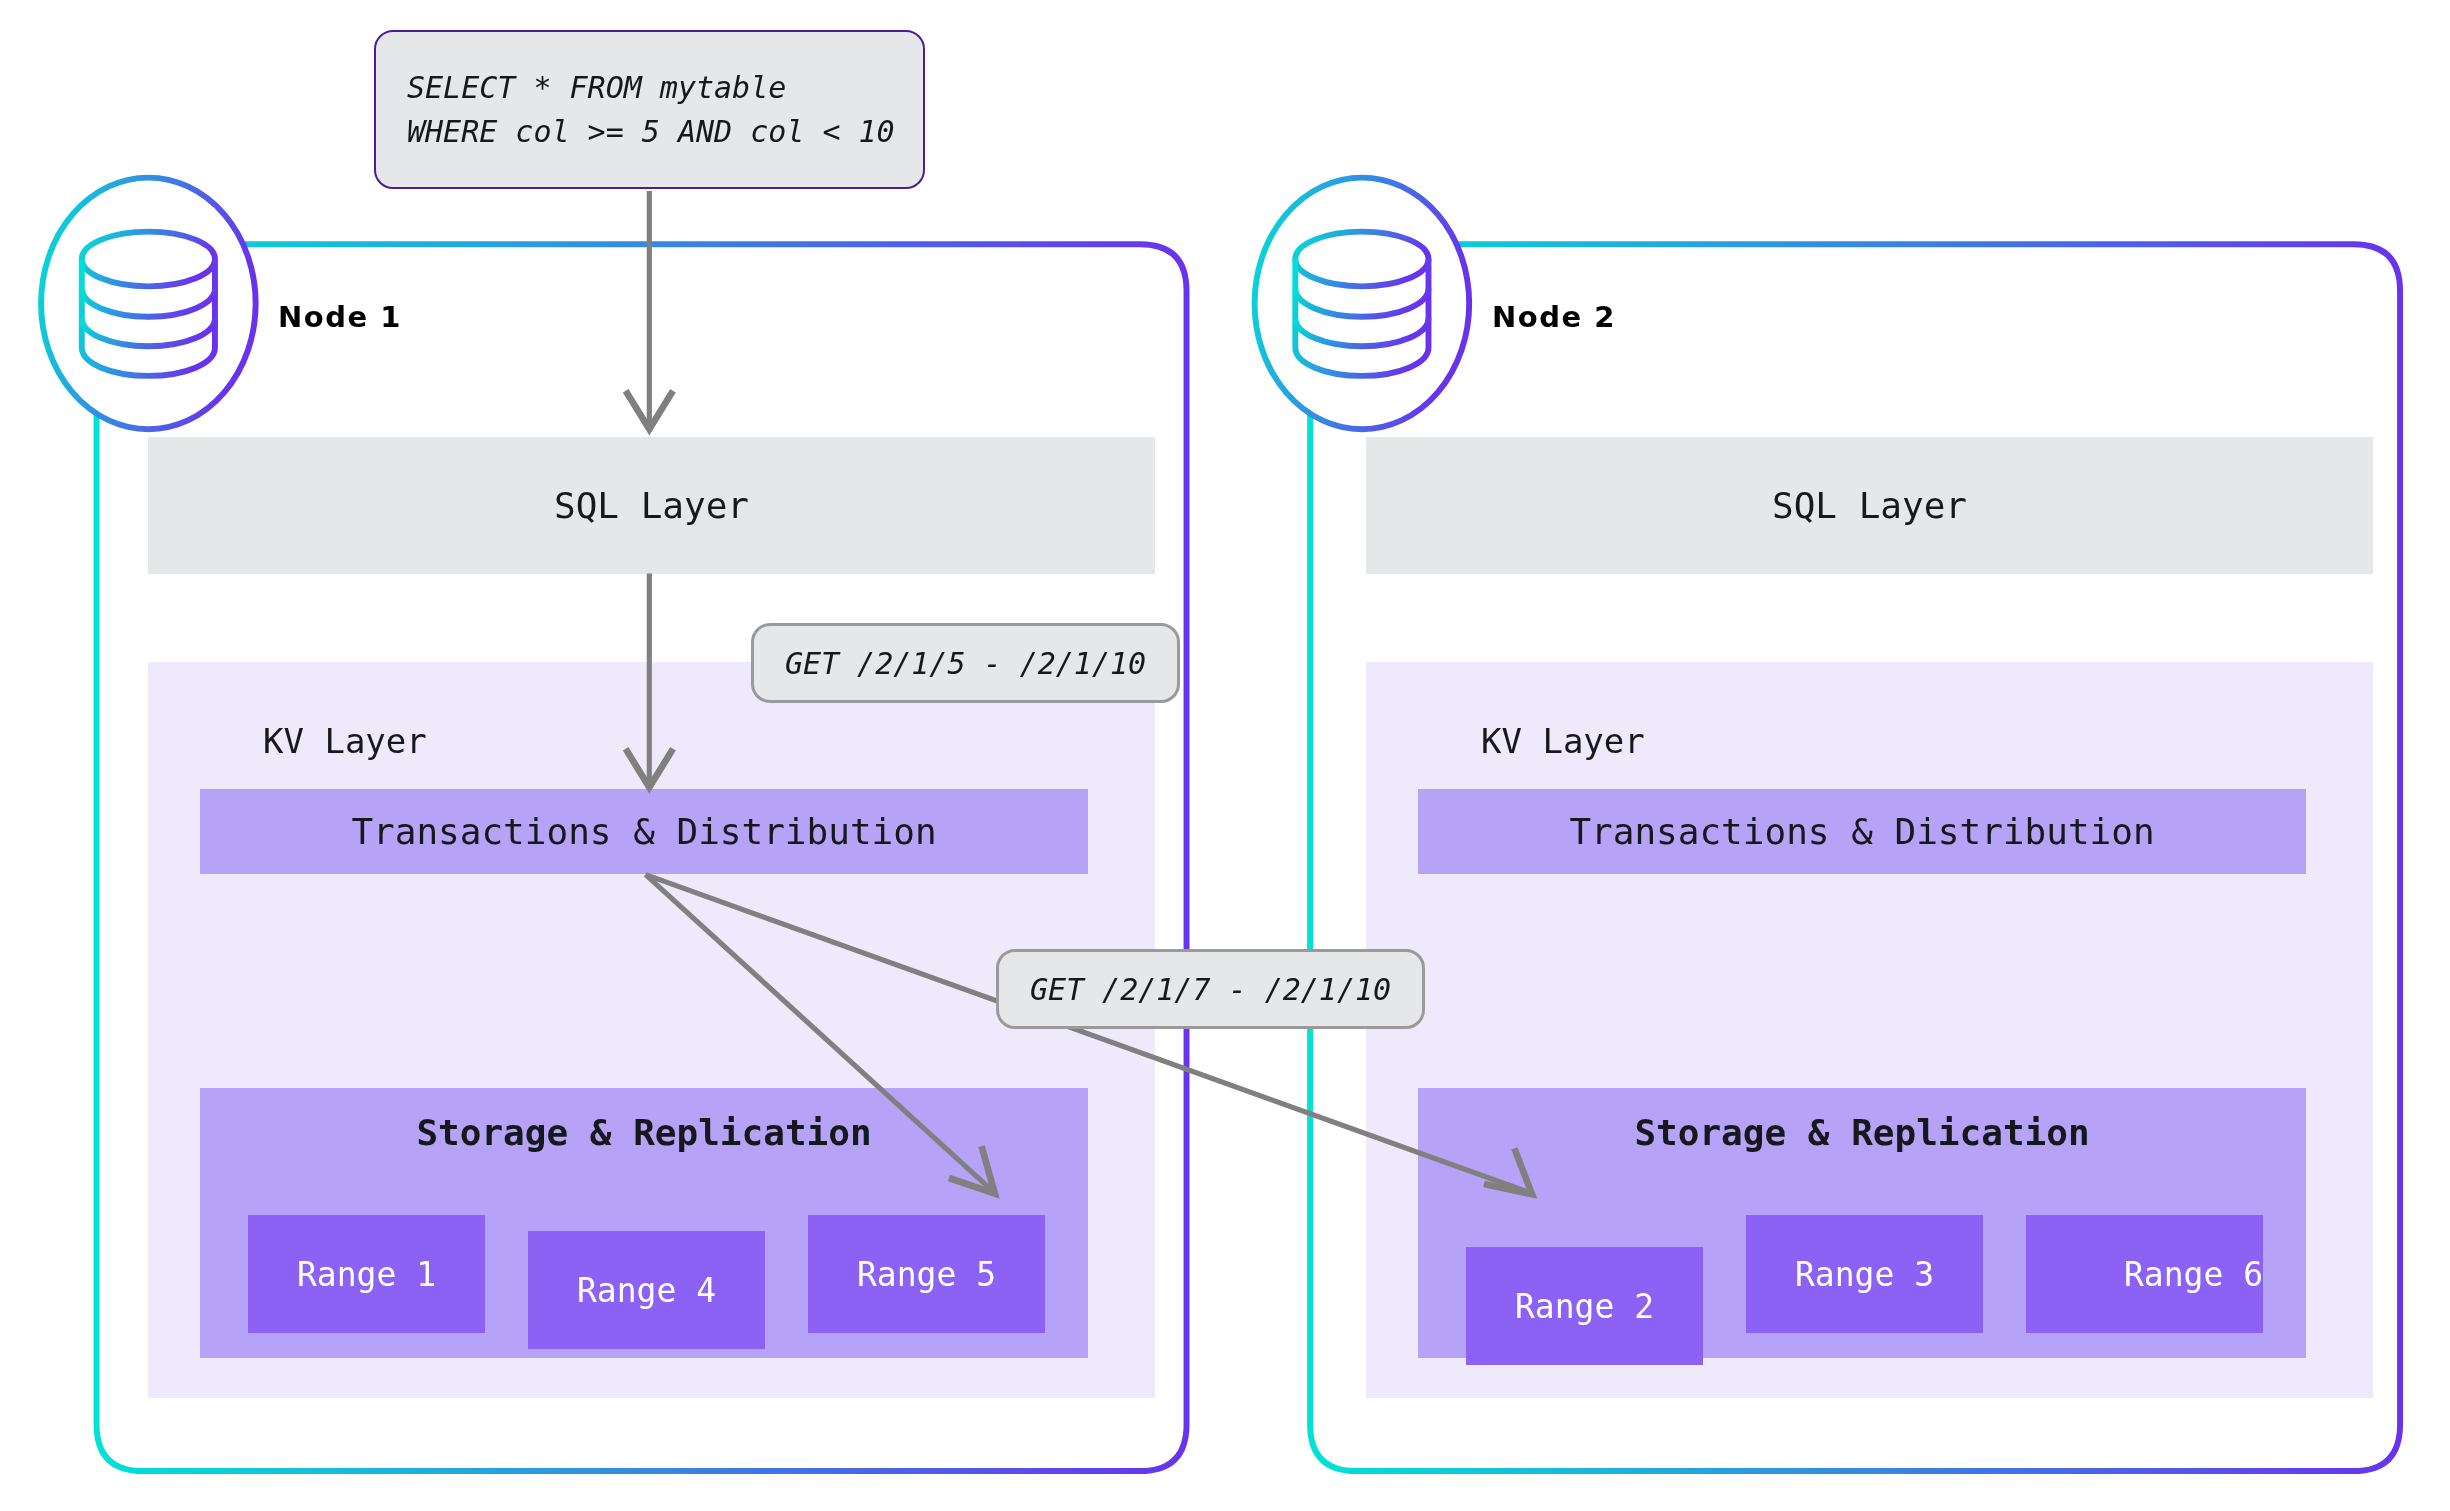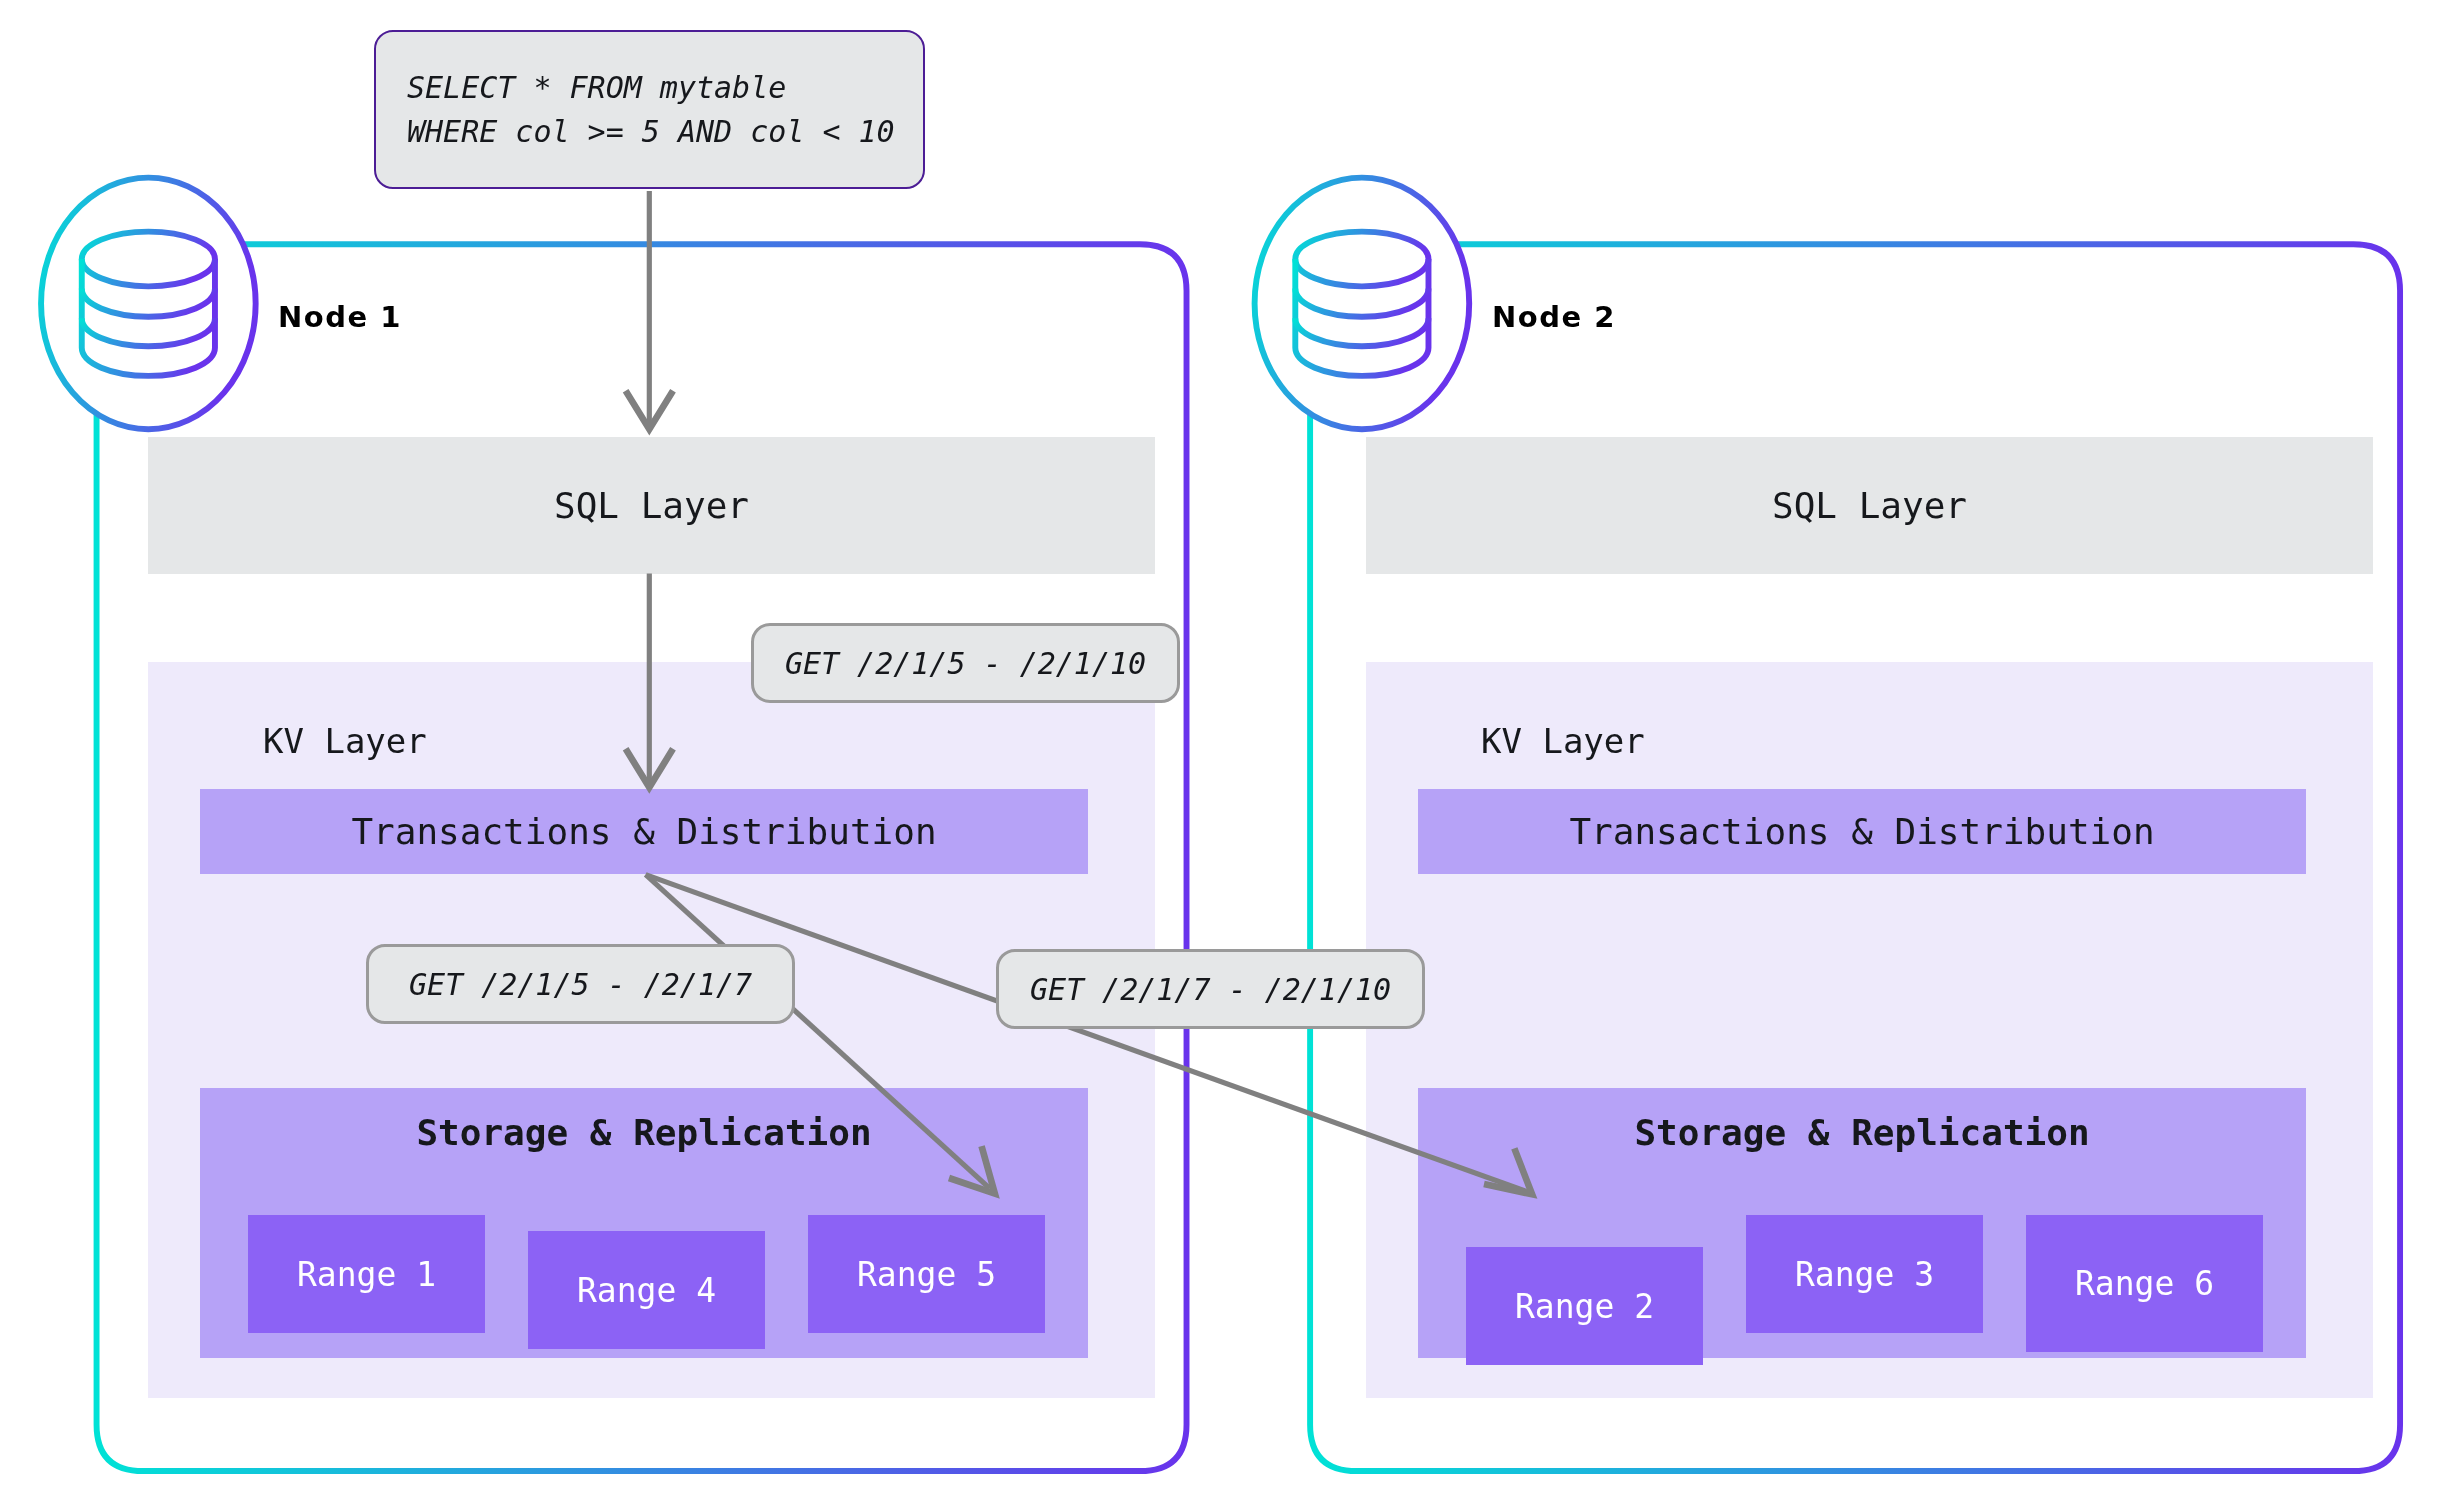--- a/index.html
+++ b/index.html
@@ -243,21 +243,21 @@
 
     <div class="storage-box" style="left:52px; top:426px; width:888px; height:270px;">
       <span class="storage-box-label">Storage &amp; Replication</span>
 
       <div class="range-box" style="left:48px; top:127px; width:237px; height:118px;margin-top:32px;">
         <span class="range-box-label">Range 2</span>
       </div>
       <div class="range-box" style="left:328px; top:127px; width:237px; height:118px;">
         <span class="range-box-label">Range 3</span>
       </div>
-      <div class="range-box" style="left:608px; top:127px; width:237px; height:137px;">
+      <div class="range-box" style="left:608px; top:127px; width:237px; height:118px;justify-content:flex-end;">
         <span class="range-box-label">Range 6</span>
       </div>
     </div>
   </div>
 
   <svg id="svg-arrows" class="svg-layer" viewBox="0 0 3310 2042">
     <g stroke="#808080" stroke-width="7" fill="none" stroke-linecap="butt">
 
       <g>
         <line x1="877" y1="258" x2="877" y2="578"></line>
@@ -283,22 +283,19 @@
 
   <div class="sql-query-box" style="left:374px; top:30px; width:551px; height:159px;">
     <span class="sql-query-line">SELECT * FROM mytable</span>
     <span class="sql-query-line">WHERE col &gt;= 5 AND col &lt; 10</span>
   </div>
 
   <div class="pill" style="left:751px; top:607px; width:429px; height:80px;margin-top:16px;">
     <span class="pill-label">GET /2/1/5 - /2/1/10</span>
   </div>
 
-  <div class="pill" style="left:366px; top:944px; width:429px; height:80px;">
-    <span class="pill-label">GET /2/1/5 - /2/1/7</span>
-  </div>
 
   <div class="pill" style="left:996px; top:949px; width:429px; height:80px;">
     <span class="pill-label">GET /2/1/7 - /2/1/10</span>
   </div>
 
 </div>
 
 
 </body></html>

